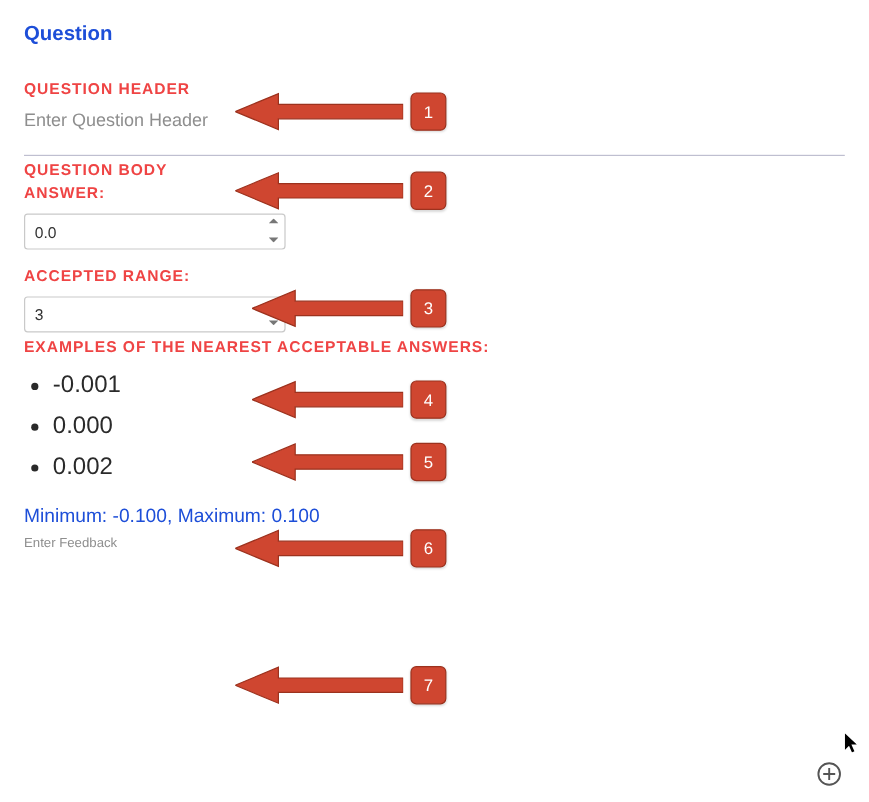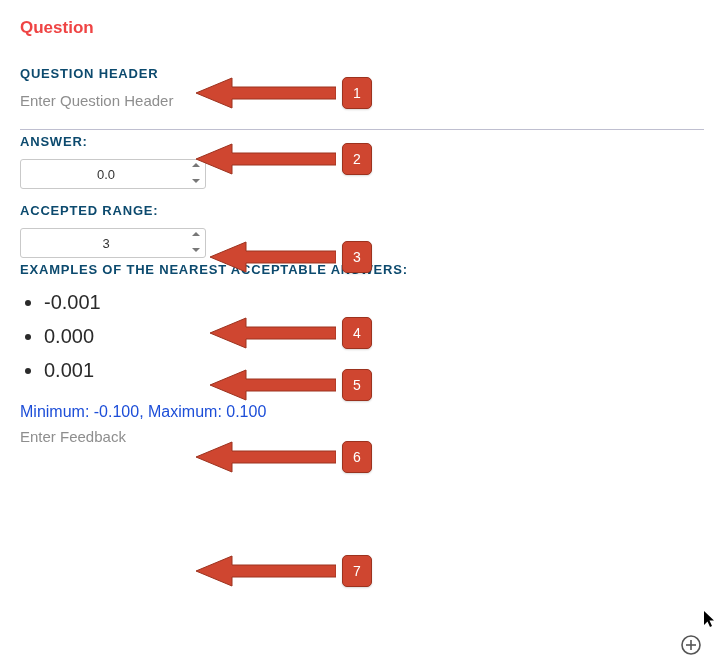--- a/index.html
+++ b/index.html
@@ -13,73 +13,72 @@
     height: 668px;
     position: relative;
     overflow: hidden;
   }
   .container {
     padding: 18px 20px 0 20px;
   }
   .page-title {
     font-weight: 700;
     font-size: 17px;
-    color: #ef4444;
+    color: #1d4ed8;
     margin-bottom: 28px;
   }
   .section-label {
     font-size: 13px;
     font-weight: 700;
     letter-spacing: 0.8px;
-    color: #0c4a6e;
+    color: #ef4444;
     text-transform: uppercase;
     margin-top: 4px;
   }
   .underline-field {
     border: none;
     border-bottom: 1px solid #bfbfd0;
     width: 100%;
     padding: 7px 0 20px 0;
     margin-top: 4px;
     font-size: 15px;
     color: #333;
     outline: none;
     font-family: inherit;
     background: transparent;
   }
   .underline-field::placeholder { color: #8e8e8e; }
   .plain-field {
     border: none;
     width: 100%;
     padding: 7px 0 4px 0;
-    font-size: 15px;
+    font-size: 11px;
     color: #333;
     outline: none;
     font-family: inherit;
     background: transparent;
   }
   .plain-field::placeholder { color: #8e8e8e; }
   .row { margin-bottom: 2px; }
   .answer-block { margin-top: 4px; }
   .number-wrap {
     margin-top: 10px;
     margin-bottom: 14px;
   }
   .number-input {
-    width: 186px;
+    width: 218px;
     height: 30px;
     border: 1px solid #c9c9c9;
     border-radius: 3px;
     font-size: 13px;
     padding: 0 22px 0 8px;
     outline: none;
     font-family: inherit;
     background: #fff;
     color: #333;
-    text-align: center;
   }
   .stepper {
     position: relative;
     display: inline-block;
   }
   .stepper-arrows {
     position: absolute;
     right: 6px;
     top: 4px;
     display: flex;
@@ -152,20 +151,21 @@
   <div class="page-title">Question</div>
 
   
   <div class="row">
     <div class="section-label">QUESTION HEADER</div>
     <input type="text" class="underline-field" placeholder="Enter Question Header" style="">
   </div>
 
   
   <div class="row">
+    <div class="section-label">QUESTION BODY</div>
   </div>
 
   
   <div class="answer-block">
     <div class="section-label">ANSWER:</div>
     <div class="number-wrap">
       <span class="stepper">
         <input type="text" class="number-input" value="0.0" style="">
         <span class="stepper-arrows">
           <svg width="8" height="10" viewBox="0 0 8 10">
@@ -199,21 +199,21 @@
         </span>
       </span>
     </div>
   </div>
 
   
   <div class="section-label">EXAMPLES OF THE NEAREST ACCEPTABLE ANSWERS:</div>
   <ul class="examples-list">
     <li>-0.001</li>
     <li>0.000</li>
-    <li>0.001</li>
+    <li>0.002</li>
   </ul>
 
   <div class="minmax">Minimum: -0.100, Maximum: 0.100</div>
 
   
   <input type="text" class="plain-field" placeholder="Enter Feedback" style="">
 
 </div>
 
 <div class="callout" style="left:196px; top:76px;">

